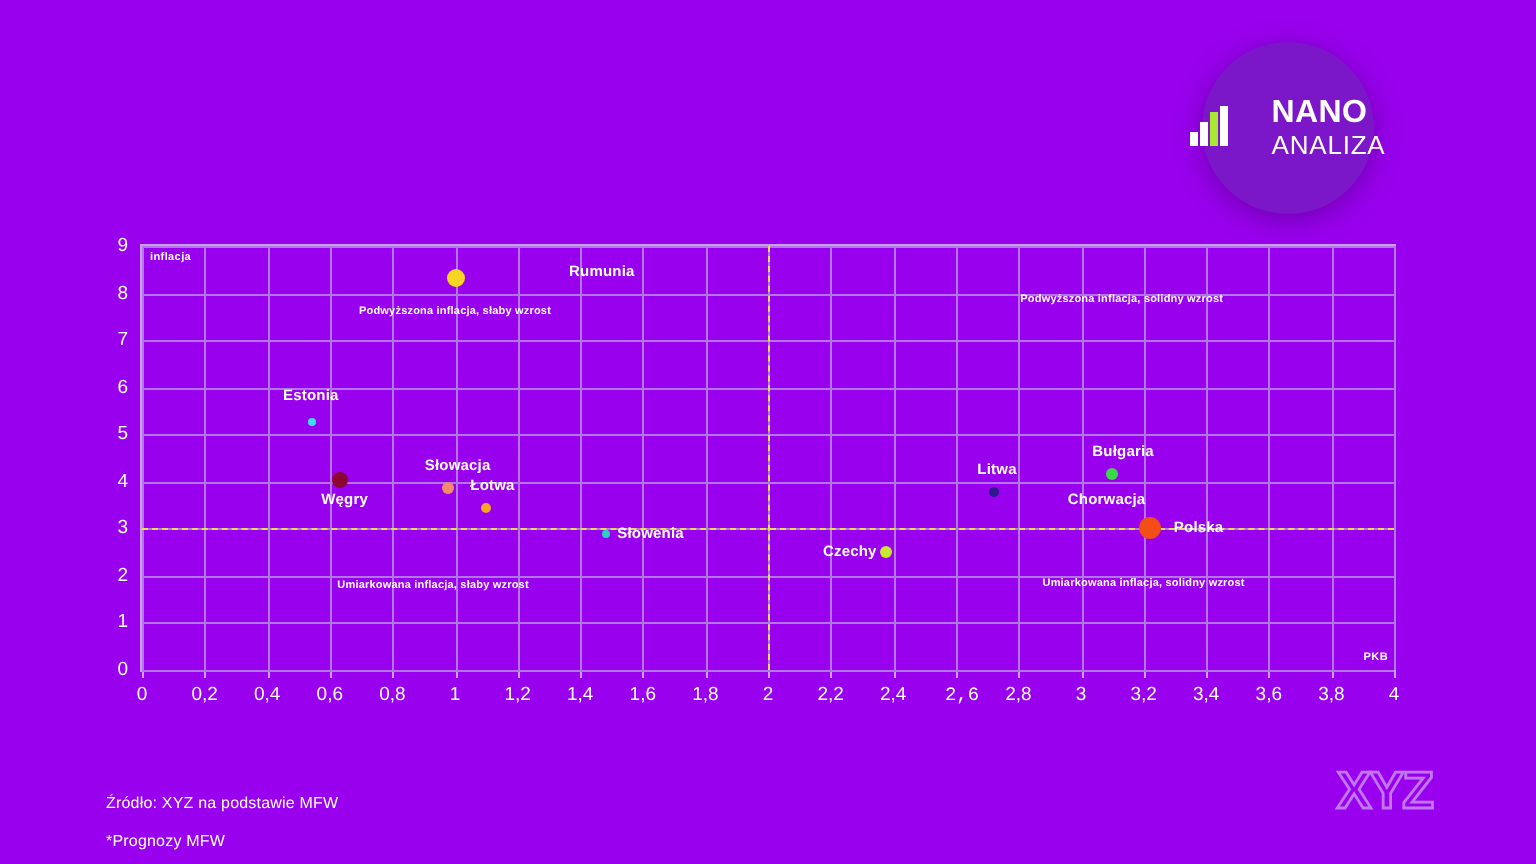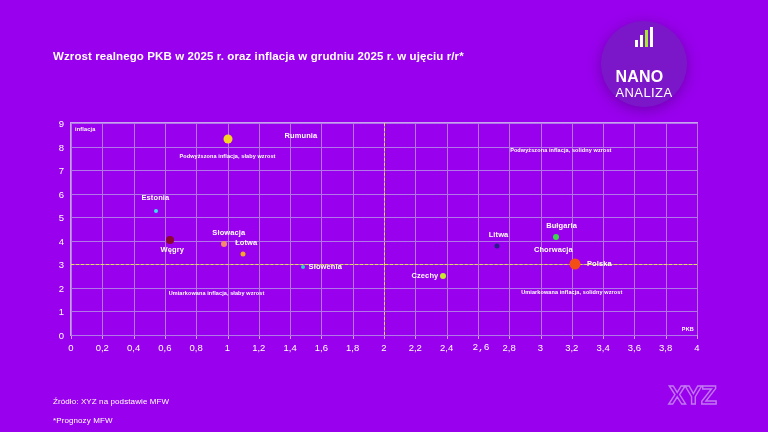--- a/index.html
+++ b/index.html
@@ -26,21 +26,21 @@
   
   .logo-badge {
     position: absolute;
     left: 601px; top: 21px;
     width: 86px; height: 86px;
     border-radius: 50%;
     background: #7B17C9;
     box-shadow: 0 3px 14px rgba(60,0,100,.45);
     display: flex; align-items: center; justify-content: center;
   }
-  .logo-inner { display: flex; align-items: center; gap: 22px; flex-direction: column; }
+  .logo-inner { display: flex; align-items: center; gap: 22px; }
   .logo-bars { display: flex; align-items: flex-end; gap: 1.5px; height: 17px; }
   .logo-bars i { display: block; width: 3.5px; background: #ffffff; }
   .logo-bars i.b1 { height: 7px;  background: #ffffff; }
   .logo-bars i.b2 { height: 12px; background: #ffffff; }
   .logo-bars i.b3 { height: 17px; background: #A8E832; }
   .logo-bars i.b4 { height: 20px; background: #ffffff; }
   .logo-text { display: flex; flex-direction: column; line-height: 1; }
   .logo-nano { font-size: 16px; font-weight: 800; color: #ffffff; letter-spacing: .2px; }
   .logo-analiza { font-size: 13px; font-weight: 400; color: #ffffff; letter-spacing: .4px; margin-top: 1px; }
 
@@ -119,21 +119,20 @@
     -webkit-text-stroke: 1.4px #C98CF2;
     font-family: "Liberation Sans", sans-serif;
     opacity: .85;
   }
 </style>
 </head>
 <body>
 
 <div id="root">
 
-  <div class="title">Wzrost realnego PKB w 2025 r. oraz inflacja w grudniu 2025 r. w ujęciu r/r*</div>
 
   <div class="logo-badge">
     <div class="logo-inner">
       <div class="logo-bars">
         <i class="b1"></i>
           <i class="b2"></i>
           <i class="b3"></i>
           <i class="b4"></i>
       </div>
       <div class="logo-text">

